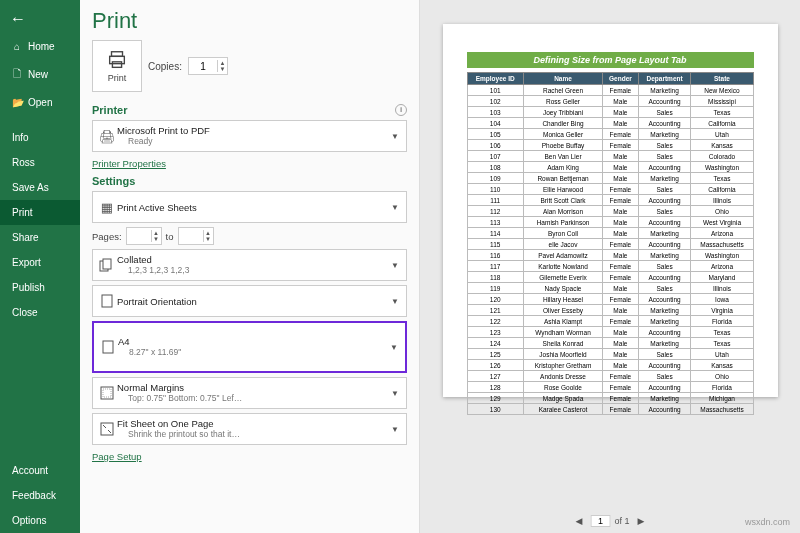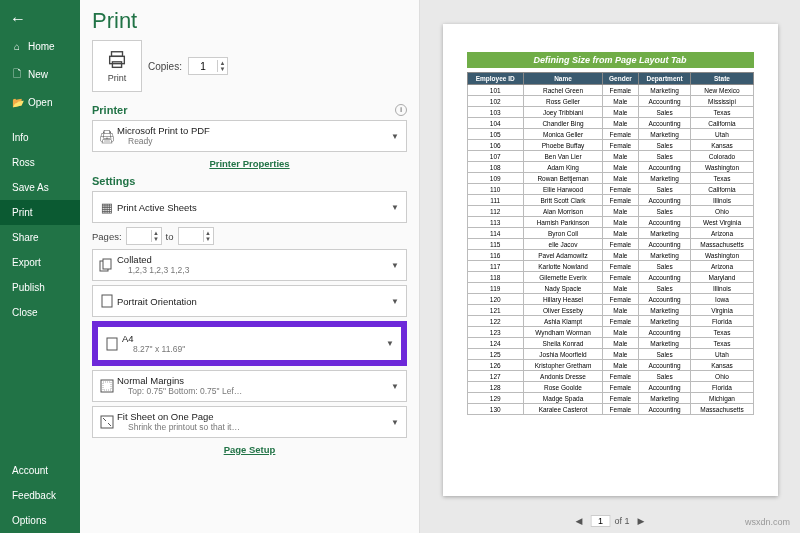--- a/index.html
+++ b/index.html
@@ -23,35 +23,35 @@
 .lbl { font-size: 10px; color: #444; }
 .spin { display: flex; align-items: center; border: 1px solid #ccc; background: #fff; height: 18px; }
 .spin input { width: 28px; font-size: 10px; border: none; text-align: center; outline: none; }
 .spin .arrows { display: flex; flex-direction: column; width: 10px; font-size: 6px; line-height: 6px; color: #555; border-left: 1px solid #ccc; }
 .spin .arrows span { text-align: center; cursor: pointer; }
 
 .section-title { font-size: 11px; color: #217346; font-weight: 600; margin: 6px 0 4px; display: flex; justify-content: space-between; align-items: center; }
 .section-title .info { width: 12px; height: 12px; border: 1px solid #aaa; border-radius: 50%; font-size: 8px; text-align: center; line-height: 10px; color: #888; cursor: pointer; }
 
 .combo { display: flex; align-items: center; border: 1px solid #ccc; background: #fff; height: 32px; padding: 2px 4px; cursor: pointer; margin-bottom: 4px; }
-.combo.high { border: 6px solid #6d28d9; height: 45px; }
+.combo.high { border: 2px solid #6d28d9; height: 52px; }
 .combo .ic { width: 20px; display: flex; justify-content: center; color: #555; font-size: 13px; }
 .combo .txt { flex: 1; display: flex; flex-direction: column; line-height: 11px; }
 .combo .txt .t1 { font-size: 9.5px; color: #222; }
 .combo .txt .t2 { font-size: 8.5px; color: #777; padding-left: 11px; }
 .combo .dd { font-size: 8px; color: #555; padding: 0 3px; }
 
 .pages-row { display: flex; align-items: center; gap: 4px; font-size: 9.5px; color: #444; margin-bottom: 4px; }
 .pages-row .spin input { width: 24px; }
 
-.link { font-size: 9.5px; color: #217346; text-decoration: underline; text-align: center; cursor: pointer; margin-top: 2px; font-weight: bold; }
+.link { font-size: 9.5px; color: #217346; text-decoration: underline; text-align: left; cursor: pointer; margin-top: 2px; }
 
 
 .preview { flex: 1; background: #e9e9e9; position: relative; display: flex; align-items: flex-start; justify-content: center; padding: 24px 10px 30px; }
-.page { width: 335px; height: 472px; background: #fff; box-shadow: 0 1px 4px rgba(0,0,0,0.3); padding: 28px 24px; }
+.page { width: 335px; height: 373px; background: #fff; box-shadow: 0 1px 4px rgba(0,0,0,0.3); padding: 28px 24px; }
 .page .title { background: #70ad47; color: #fff; font-weight: bold; font-style: italic; text-align: center; font-size: 9px; padding: 3px 0; margin-bottom: 4px; }
 .page table { width: 100%; border-collapse: collapse; font-size: 6.5px; }
 .page th { background: #3a5a6f; color: #fff; padding: 2px; border: 0.5px solid #888; font-weight: bold; }
 .page td { border: 0.5px solid #bbb; padding: 1.5px 2px; text-align: center; }
 
 .pager { position: absolute; bottom: 6px; left: 50%; transform: translateX(-50%); display: flex; align-items: center; gap: 4px; font-size: 9px; color: #555; }
 .pager .btn { cursor: pointer; padding: 0 4px; }
 .pager input { width: 20px; font-size: 9px; text-align: center; border: 1px solid #ccc; }
 .watermark { position: absolute; bottom: 6px; right: 10px; font-size: 9px; color: #999; }
 </style>

